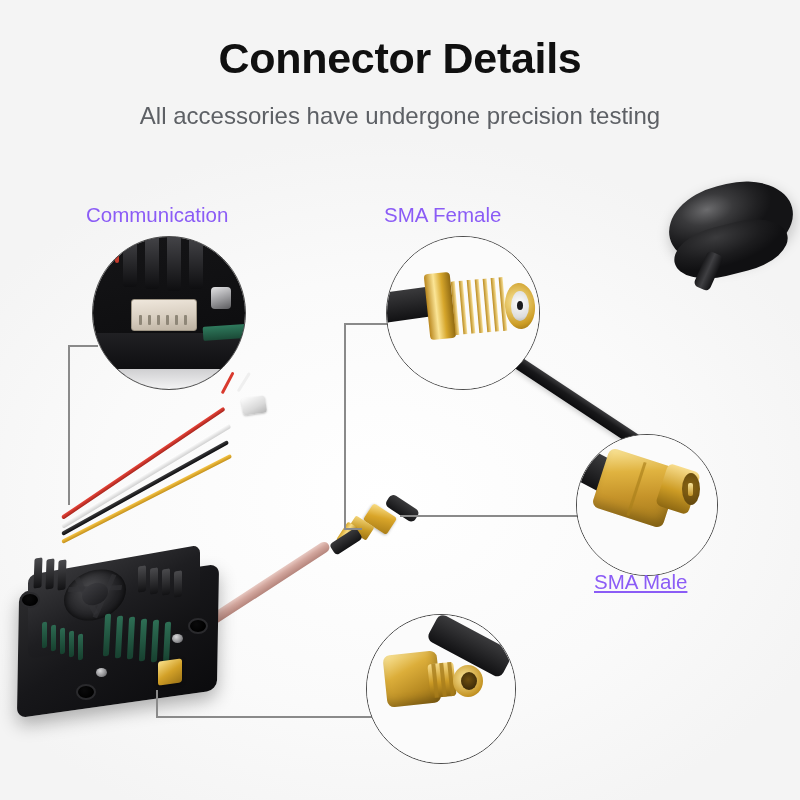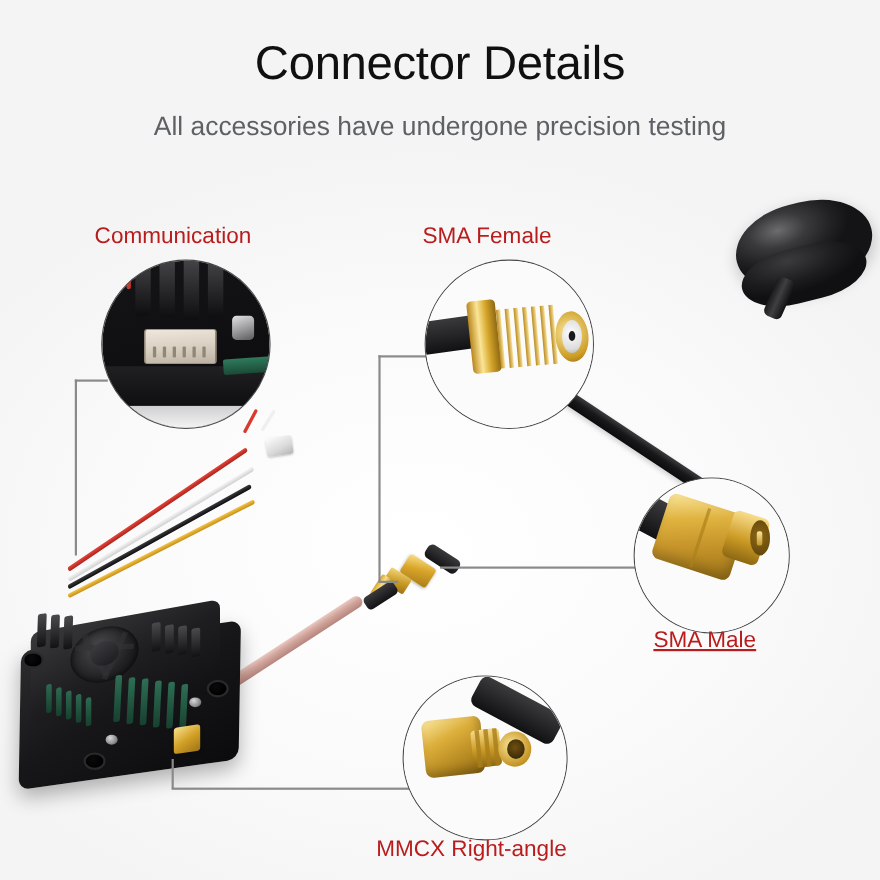--- a/index.html
+++ b/index.html
@@ -13,29 +13,29 @@
 
   
   .bg-vignette{position:absolute;inset:0;
     background:
       radial-gradient(ellipse 60% 45% at 48% 62%, #ffffff 0%, #fafafa 60%, #f4f4f4 100%);
   }
 
   
   .title{
     position:absolute;top:34px;left:0;width:800px;text-align:center;
-    font-size:43px;font-weight:normal;color:#101010;letter-spacing:-0.3px;
+    font-size:43px;font-weight:bold;color:#101010;letter-spacing:-0.3px;
   }
   .subtitle{
     position:absolute;top:102px;left:0;width:800px;text-align:center;
     font-size:24px;color:#5d6065;font-weight:400;
   }
 
   
-  .calloutLabel{position:absolute;font-size:20.5px;color:#b91c1c;white-space:nowrap;}
+  .calloutLabel{position:absolute;font-size:20.5px;color:#8b5cf6;white-space:nowrap;}
 
   
   .callout{position:absolute;border-radius:50%;overflow:hidden;
     border:1.4px solid #4a4a4a;background:#fdfdfd;}
   .callout .inner{position:absolute;inset:0;}
 
   
   .leader{position:absolute;background:#8a8a8a;}
   .leader.h{height:1.5px;}
   .leader.v{width:1.5px;}
@@ -410,15 +410,14 @@
       <div class="mx-body"></div>
       <div class="mx-neck">
         <div class="mx-ring" style="left:4px;"></div>
         <div class="mx-ring" style="left:12px;"></div>
         <div class="mx-ring" style="left:20px;"></div>
       </div>
       <div class="mx-tip"></div>
       <div class="mx-bore"></div>
     </div>
   </div>
-  <div class="calloutLabel" style="left:342px;top:760px;">MMCX Right-angle</div>
 
 </div>
 
 </body></html>

